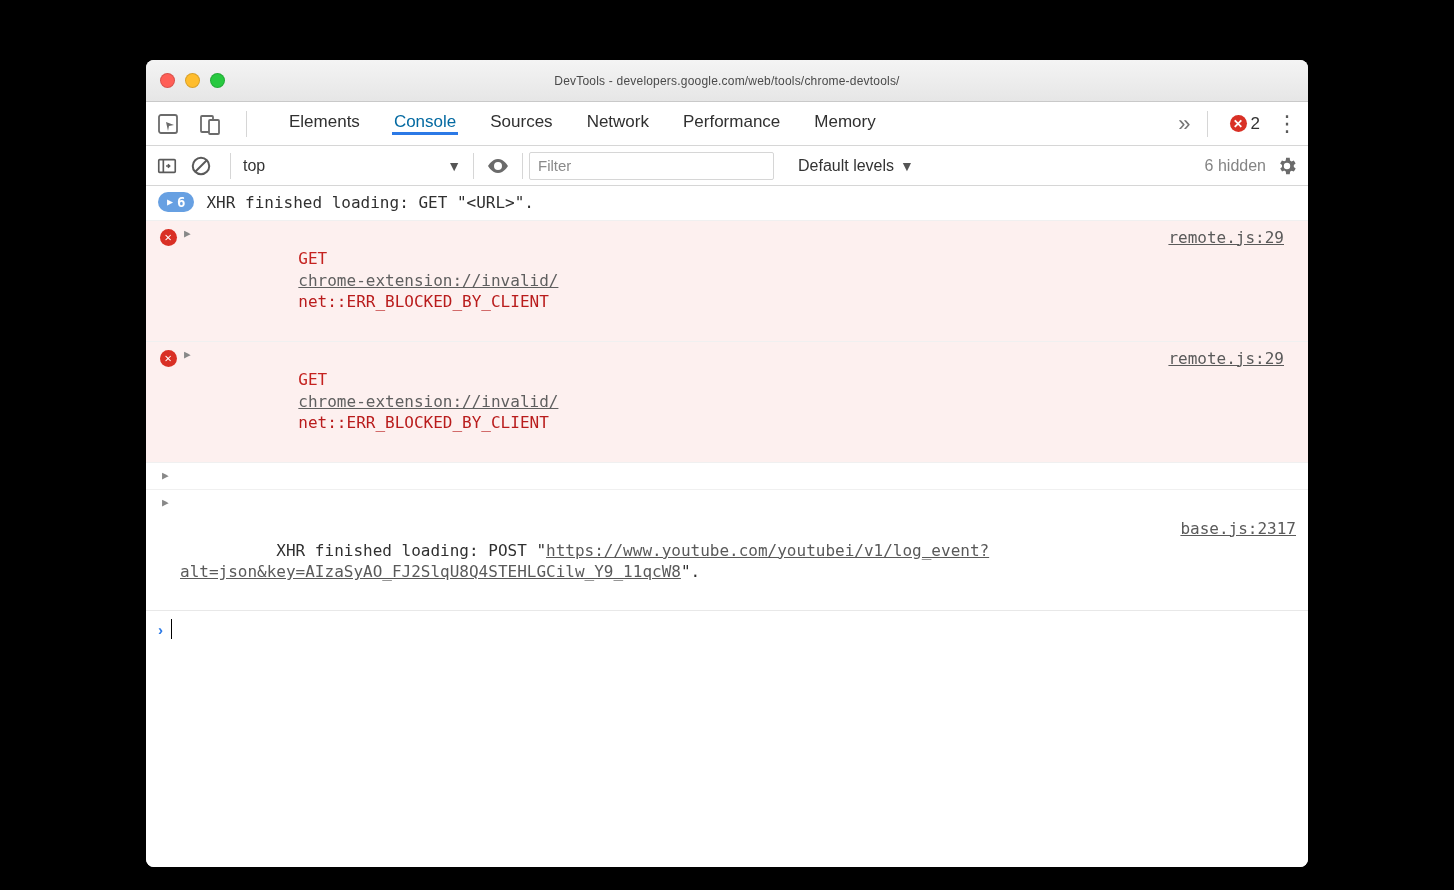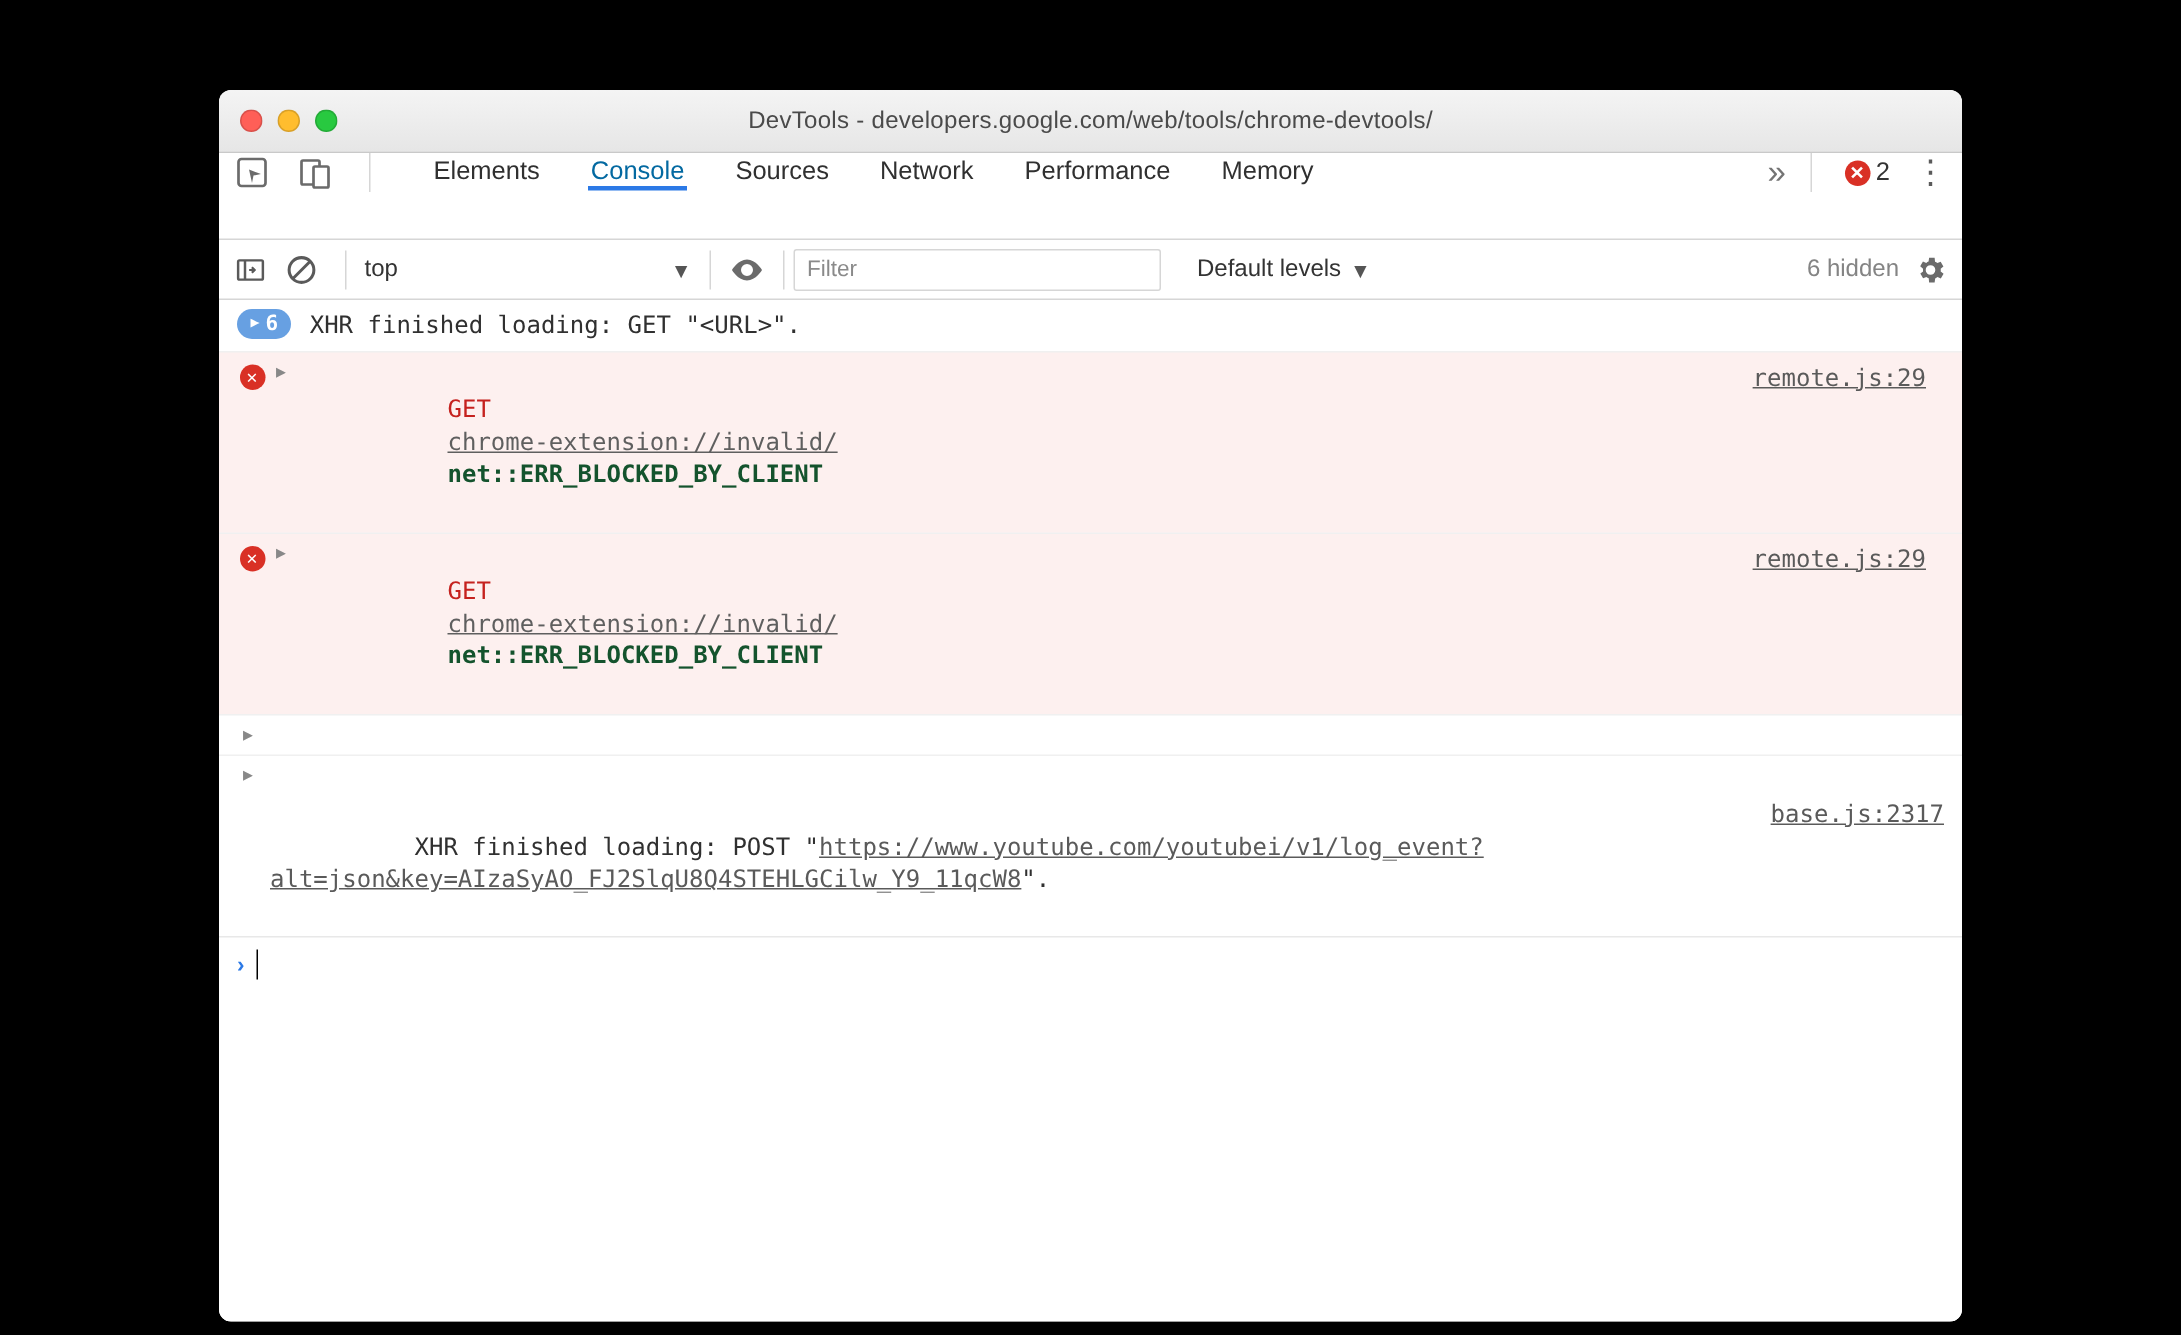--- a/index.html
+++ b/index.html
@@ -29,27 +29,27 @@
     padding: 0 14px;
     position: relative;
   }
   .traffic { display: flex; gap: 10px; }
   .tl-btn { width: 15px; height: 15px; border-radius: 50%; border: 0.5px solid rgba(0,0,0,0.15);}
   .tl-close { background:#ff5f57;}
   .tl-min { background:#ffbd2e;}
   .tl-max { background:#28c940;}
   .titlebar-title {
     position: absolute; left:0; right:0; text-align:center;
-    font-size: 16px; color:#4a4a4a; letter-spacing: 0.2px;
+    font-size: 12px; color:#4a4a4a; letter-spacing: 0.2px;
     pointer-events: none;
   }
   .tabbar {
-    height: 58px;
+    height: 44px;
     border-bottom: 1px solid #d6d6d6;
-    display: flex; align-items: flex-start;
+    display: flex; align-items: center;
     padding: 0 10px;
     font-size: 17px;
     color: #5a5a5a;
   }
   .tabbar-left { display:flex; align-items:center; gap:18px;}
   .tool-icon { width:24px; height:24px; color:#6b6b6b; display:flex; align-items:center; justify-content:center;}
   .tool-icon svg { width:100%; height:100%; }
   .vsep { width:1px; height:26px; background:#d6d6d6; margin:0 6px;}
   .tabs { display:flex; gap:30px; margin-left:16px; height:100%; align-items:center;}
   .tab { color:#303030; cursor:pointer; height:100%; display:flex; align-items:center; border-bottom:3px solid transparent; padding:0 2px;}
@@ -111,21 +111,21 @@
     background:#67a0e2; color:#fff; border-radius:10px; padding:0 9px; font-size:14px; font-weight:600;
     display:inline-flex; align-items:center; gap:4px; height:20px; margin-right:6px;
   }
   .pill-arrow { font-size:10px;}
   .msg { flex:1; color:#303030; white-space:pre-wrap;}
   .row.error .msg { color:#c5221f;}
   .get-label { color:#c5221f; font-weight:400;}
   .u-link { text-decoration:underline; color:#5a5a5a;}
   .row.error .u-link { text-decoration:underline; color:#c5221f; }
   .row.error .u-note { color:#5f5f5f; text-decoration:underline;}
-  .neterr { color:#14532d;font-weight:bold;}
+  .neterr { color:#b91c1c;}
   .src-link {
     position:absolute; right:24px; top:6px; color:#5a5a5a; text-decoration:underline; cursor:pointer;
   }
   .row.error .src-link { color:#5a5a5a;}
   .bigwrap .src-link { float:right; position:static; margin-left:12px;}
   .bigwrap .msg-wrap { display:block;}
   .prompt-row {
     border-top:1px solid #e8e8e8;
     padding:8px 12px;
     display:flex; align-items:center;

